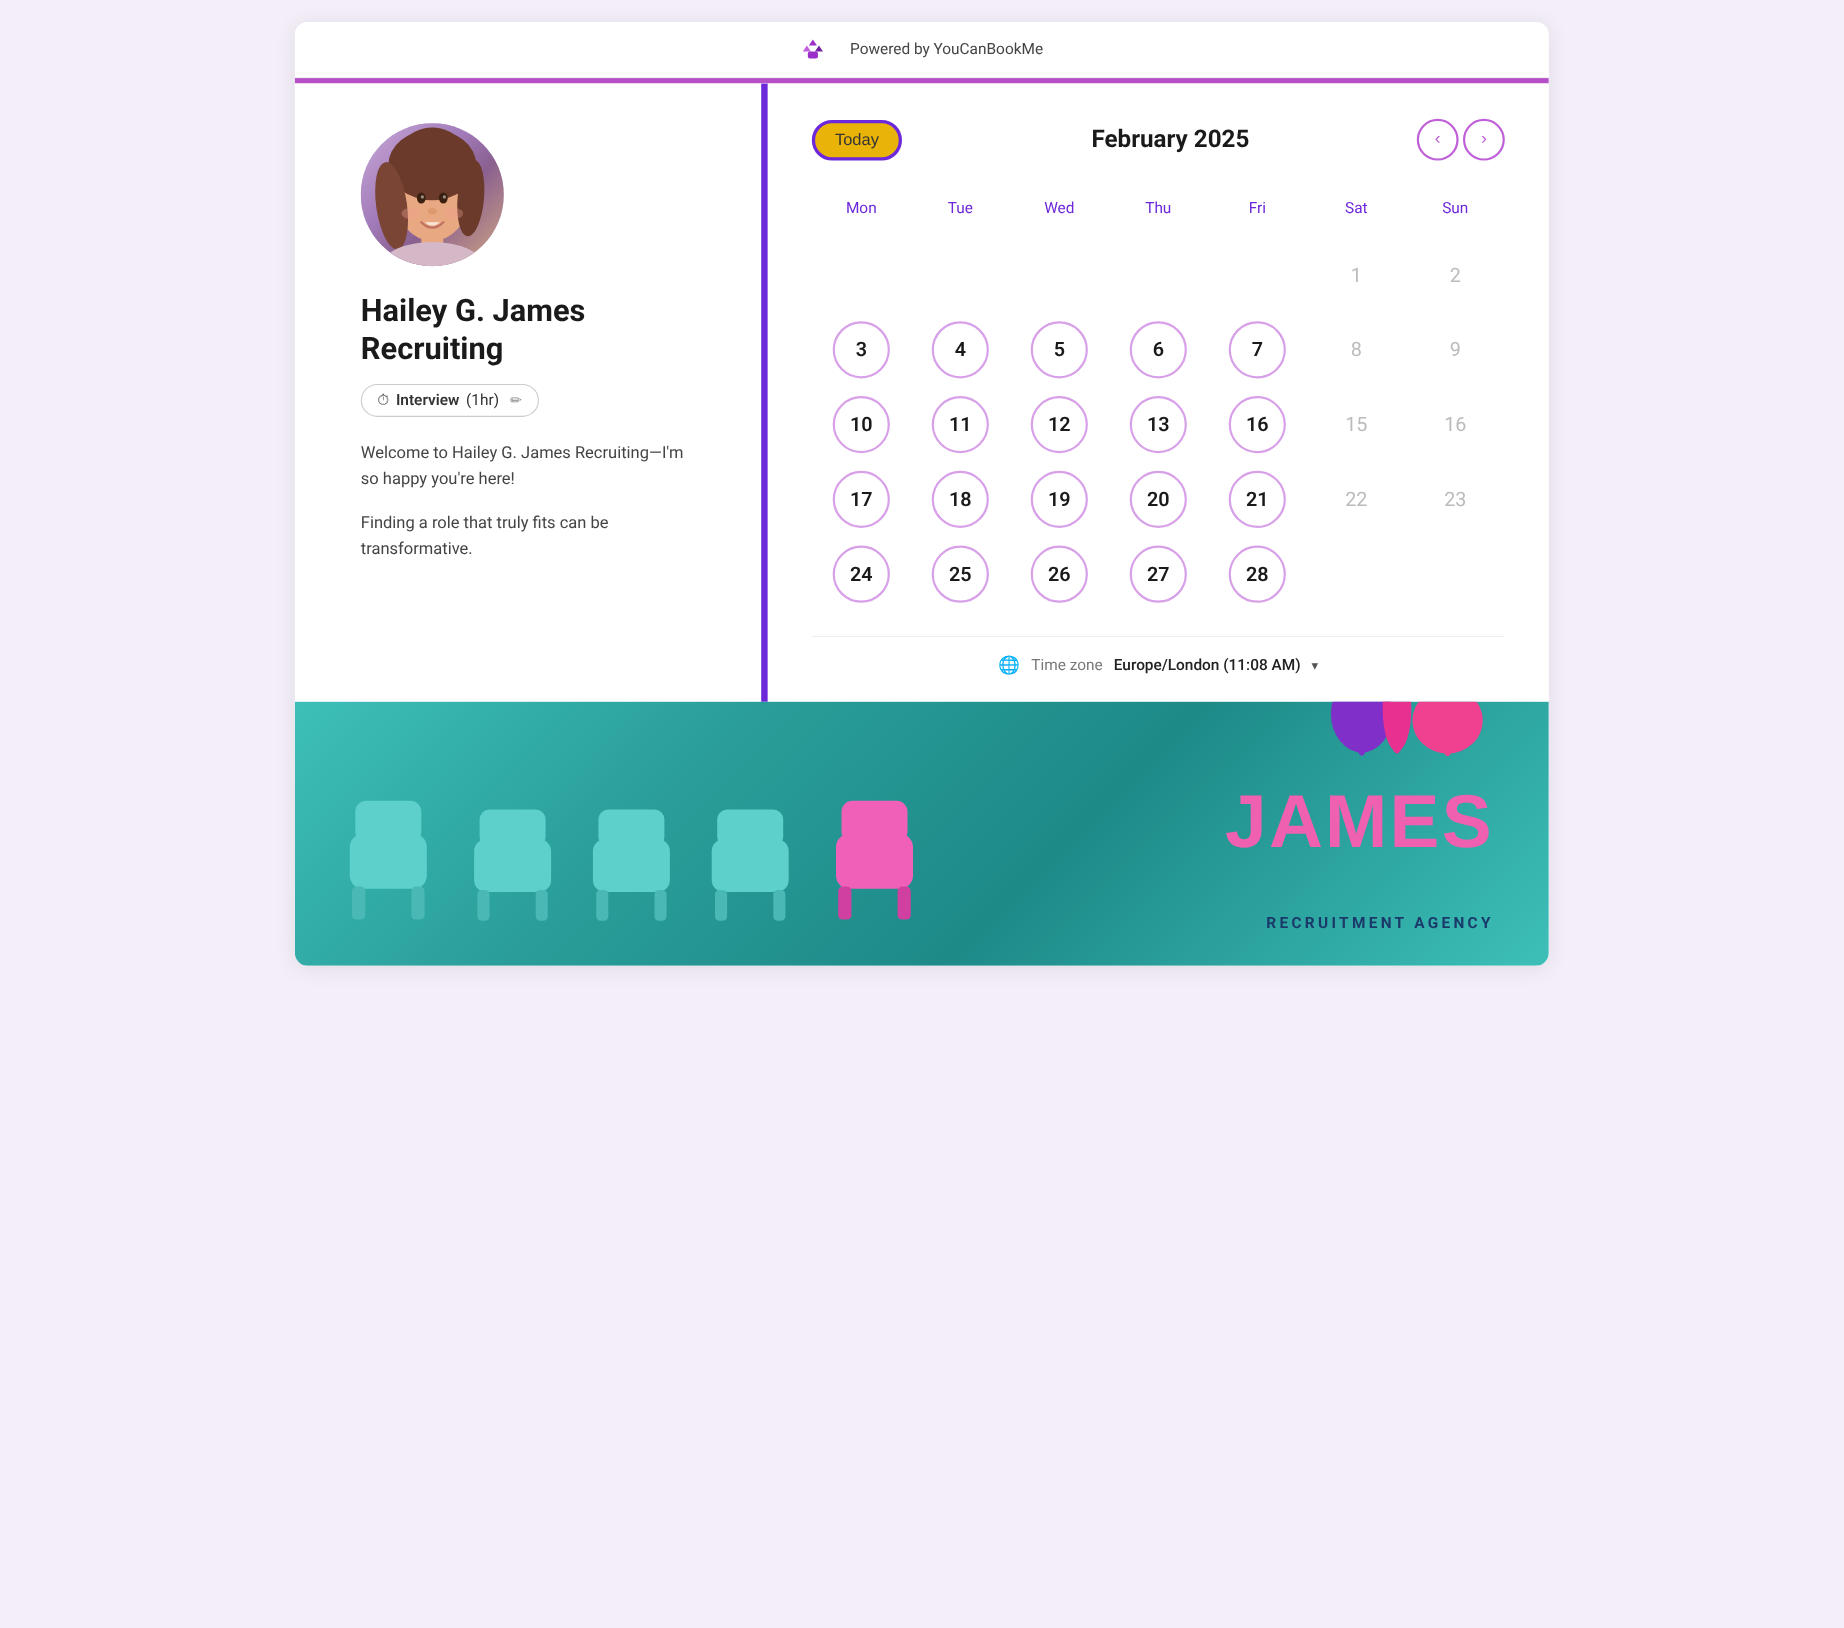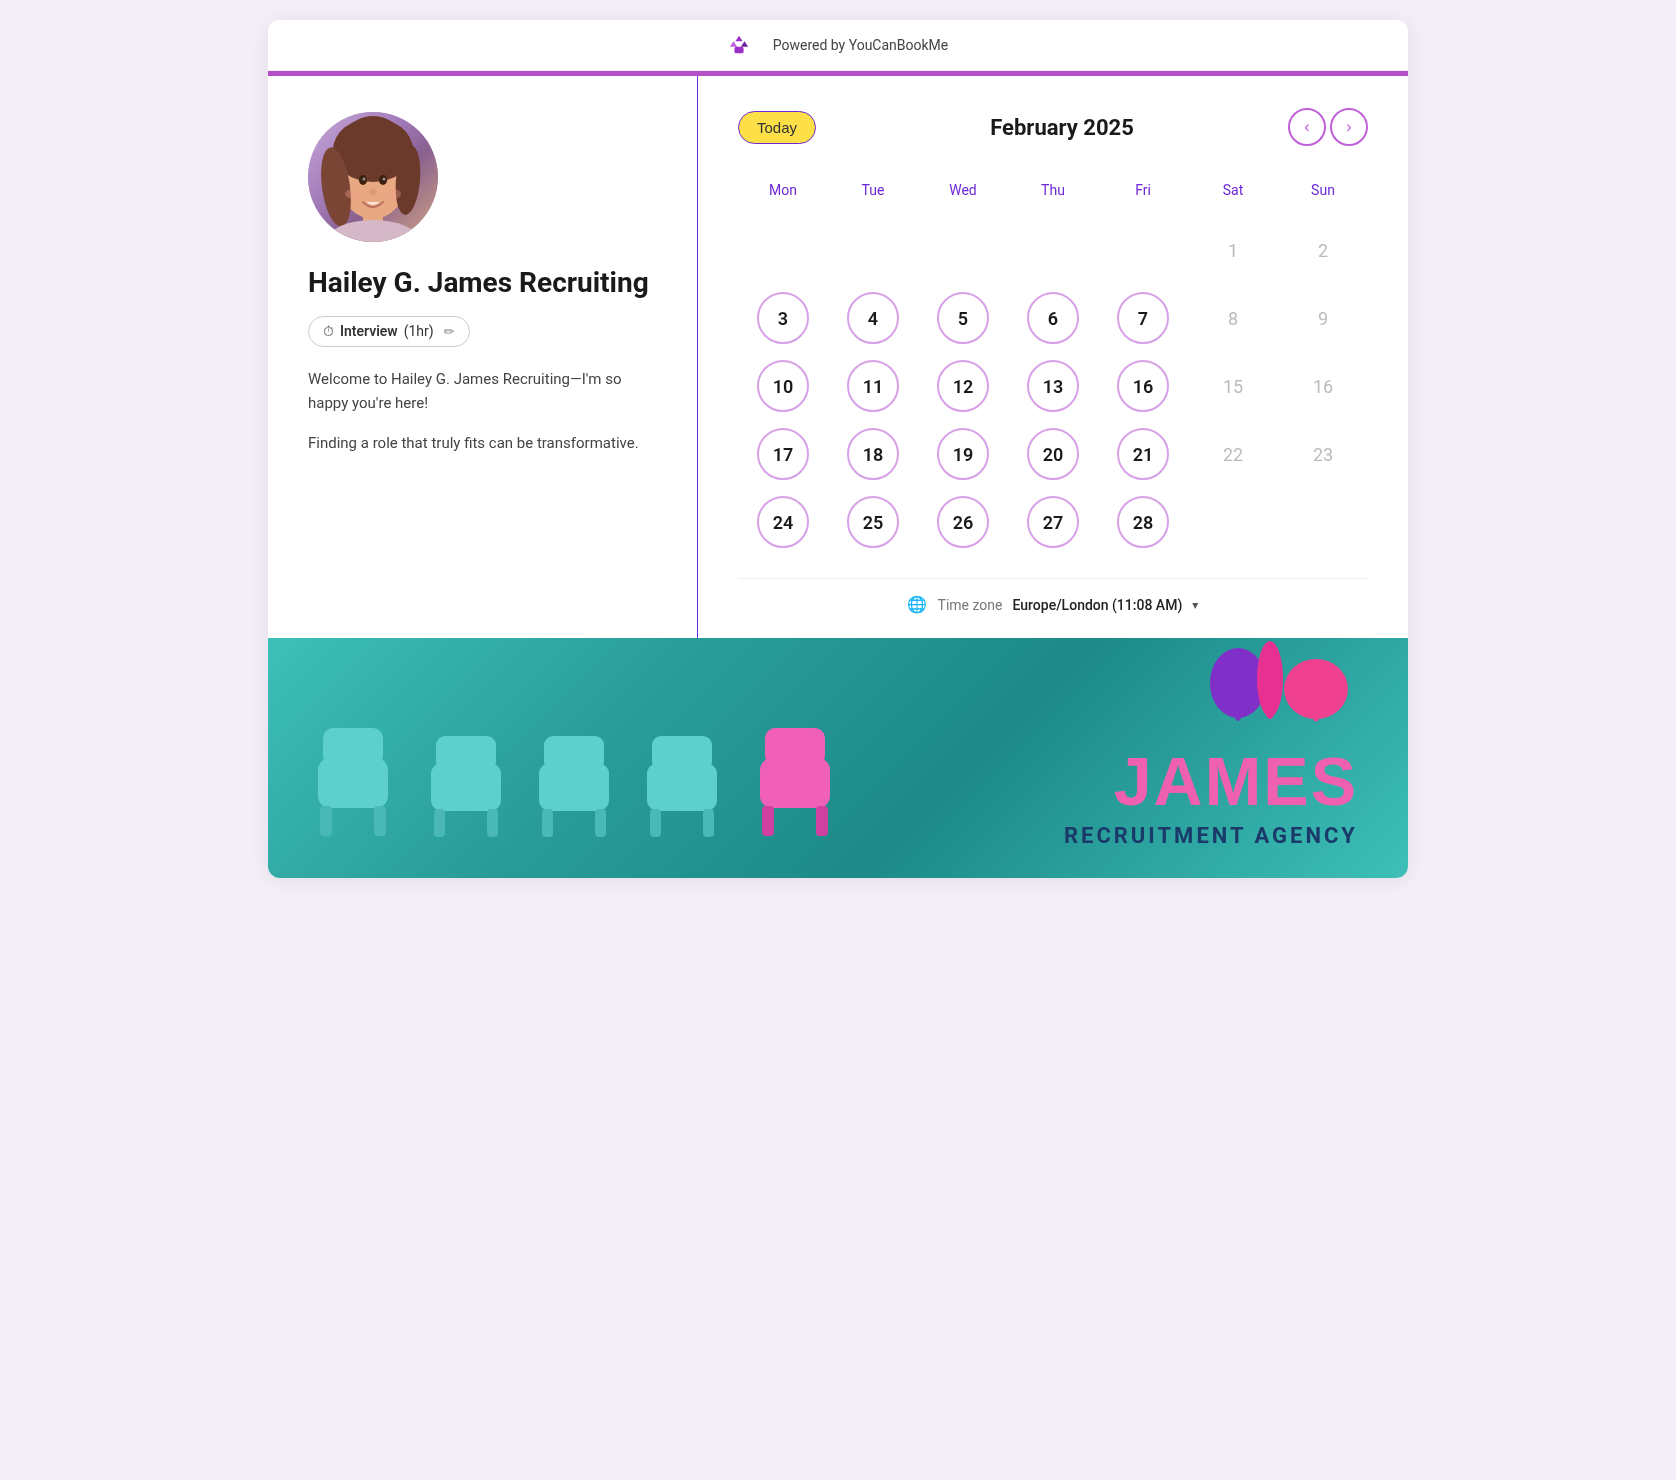--- a/index.html
+++ b/index.html
@@ -42,22 +42,22 @@
       background: #b44fc8;
     }
     .main-content {
       display: flex;
       background: #faf7fc;
       min-height: 500px;
     }
     .left-panel {
       width: 430px;
       min-width: 430px;
-      padding: 36px 40px;
-      border-right: 1px solid #6d28d9;
+      padding: 36px 60px;
+      border-right: 6px solid #6d28d9;
       background: #fff;
     }
     .avatar-container {
       width: 130px;
       height: 130px;
       border-radius: 50%;
       overflow: hidden;
       margin-bottom: 24px;
       background: #c8b8d8;
     }
@@ -119,26 +119,26 @@
     }
 
     
     .cal-header {
       display: flex;
       align-items: center;
       margin-bottom: 28px;
       gap: 0;
     }
     .today-btn {
-      border: 1px solid #6d28d9;
+      border: 3px solid #6d28d9;
       border-radius: 20px;
       padding: 7px 18px;
       font-size: 15px;
       color: #333;
-      background: #fde047;
+      background: #eab308;
       cursor: pointer;
       margin-right: 20px;
     }
     .cal-month-title {
       flex: 1;
       text-align: center;
       font-size: 22px;
       font-weight: 700;
       color: #1a1a1a;
     }
@@ -266,25 +266,26 @@
     }
     .james-text {
       font-size: 68px;
       font-weight: 800;
       color: #f060b0;
       letter-spacing: 2px;
       line-height: 1;
       font-family: Arial, sans-serif;
     }
     .recruitment-text {
-      font-size: 22px;
+      font-size: 14px;
       font-weight: 700;
       color: #1a3a6a;
       letter-spacing: 3px;
       text-transform: uppercase;
+      margin-top: 43px;
     }
   </style>
 </head>
 <body>
 
 <div class="outer-wrapper">
 
   <div class="top-bar">
     <svg class="top-bar-logo" viewBox="0 0 24 24" fill="none">
       <path d="M12 2L8 8H16L12 2Z" fill="#9b30c8"></path>

